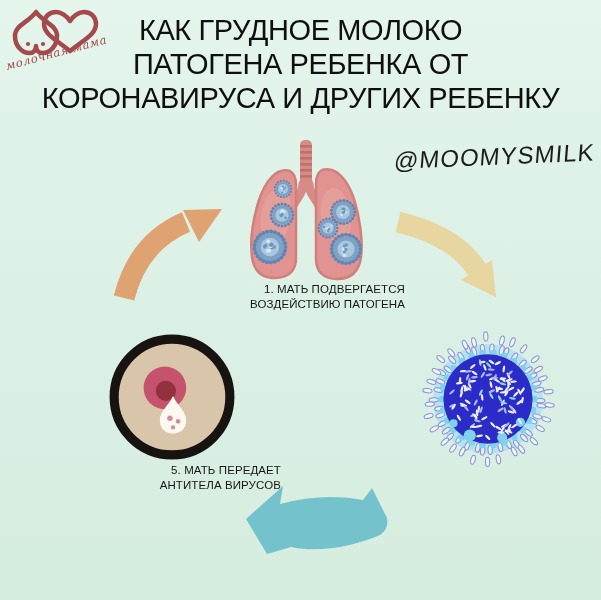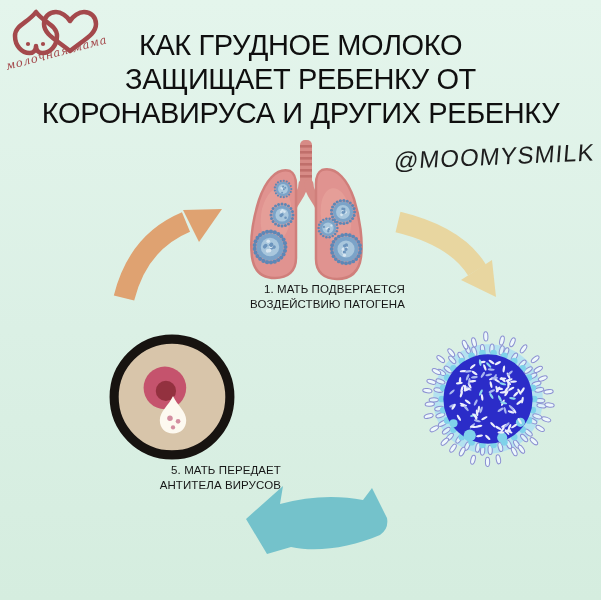--- a/index.html
+++ b/index.html
@@ -3,21 +3,21 @@
 <meta charset="utf-8">
 <style>
   html,body{margin:0;padding:0;}
   body{font-family:"Liberation Sans", sans-serif;}
   .canvas{
     position:relative;width:601px;height:600px;overflow:hidden;
     background:linear-gradient(180deg,#e4f5ec 0%,#dbf0e5 55%,#d5eddf 100%);
   }
   .abs{position:absolute;}
   .title{
-    left:0;right:0;top:28px;text-align:center;
+    left:0;right:0;top:13px;text-align:center;
     font-size:29px;line-height:34px;font-weight:400;letter-spacing:-0.4px;
     color:#0f0f0f;
   }
   .handle{
     left:394px;top:143px;width:190px;
     font-size:24px;font-weight:400;color:#1d1d1d;letter-spacing:1px;
     transform:rotate(-2.5deg) skewX(-7deg);
     white-space:nowrap;
   }
   .caption{
@@ -41,21 +41,21 @@
     </g>
     <g fill="#a4494c">
       <circle cx="22" cy="40" r="2.1"></circle>
       <circle cx="37" cy="40" r="2.1"></circle>
     </g>
     <text x="1" y="66" transform="rotate(-15 1 66)" font-family="DejaVu Serif, serif" font-style="italic" font-size="11.5" letter-spacing="0.6" fill="#a4494c">молочная мама</text>
   </svg>
 
   <div class="abs title">
     <div>КАК ГРУДНОЕ МОЛОКО</div>
-    <div>ЗАЩИЩАЕТ РЕБЕНКУ ОТ</div>
+    <div>ПАТОГЕНА РЕБЕНКА ОТ</div>
     <div>КОРОНАВИРУСА И ДРУГИХ РЕБЕНКУ</div>
   </div>
 
   <div class="abs handle">@MOOMYSMILK</div>
 
   <svg class="abs" style="left:0;top:0;width:601px;height:600px" viewBox="0 0 601 600">
 
     <g>
       <path d="M124,298 Q138,242 186,222" fill="none" stroke-width="21" stroke="#dfa271"></path>
       <polygon points="222,209 199,242 183,210" fill="#dfa271"></polygon>

